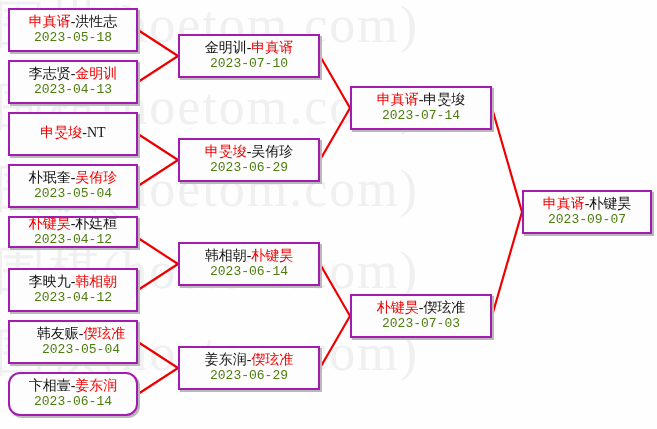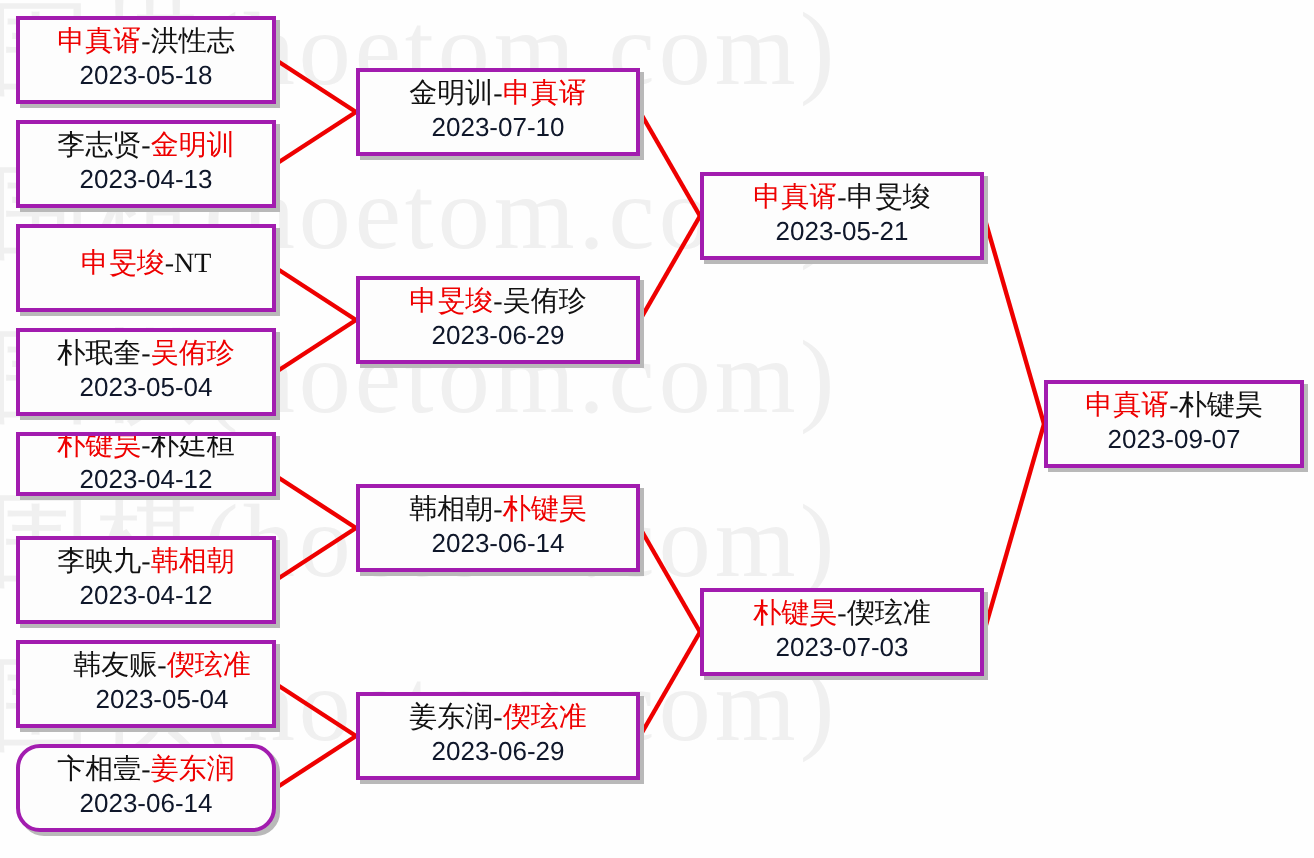--- a/index.html
+++ b/index.html
@@ -50,22 +50,22 @@
     line-height:17px;
     white-space:nowrap;
     font-family:"Liberation Serif","DejaVu Serif",serif;
     color:#111111;
   }
   .date{
     font-size:13px;
     line-height:16px;
     white-space:nowrap;
     letter-spacing:0px;
-    font-family:Liberation Sans, sans-serif;
-    color:#0f172a;
+    font-family:Liberation Mono, monospace;
+    color:#4d7c0f;
   }
   .w{color:#ee0000;}
   .l{color:#111111;}
   .sep{color:#111111;}
   .single .pair{margin-top:-2px;}
 </style>
 </head>
 <body>
 
 <div id="stage">
@@ -138,21 +138,21 @@
       <div class="box" style="left: 178px; top: 242px; width: 142px; height: 44px;">
         <div class="pair"><span class="l">韩相朝</span><span class="sep">-</span><span class="w">朴键昊</span></div>
         <div class="date">2023-06-14</div>
       </div>
       <div class="box" style="left: 178px; top: 346px; width: 142px; height: 44px;">
         <div class="pair"><span class="l">姜东润</span><span class="sep">-</span><span class="w">偰玹准</span></div>
         <div class="date">2023-06-29</div>
       </div>
       <div class="box" style="left: 350px; top: 86px; width: 142px; height: 44px;">
         <div class="pair"><span class="w">申真谞</span><span class="sep">-</span><span class="l">申旻埈</span></div>
-        <div class="date">2023-05-21</div>
+        <div class="date">2023-07-14</div>
       </div>
       <div class="box" style="left: 350px; top: 294px; width: 142px; height: 44px;">
         <div class="pair"><span class="w">朴键昊</span><span class="sep">-</span><span class="l">偰玹准</span></div>
         <div class="date">2023-07-03</div>
       </div>
       <div class="box" style="left: 522px; top: 190px; width: 130px; height: 44px;">
         <div class="pair"><span class="w">申真谞</span><span class="sep">-</span><span class="l">朴键昊</span></div>
         <div class="date">2023-09-07</div>
       </div>
     </div>

